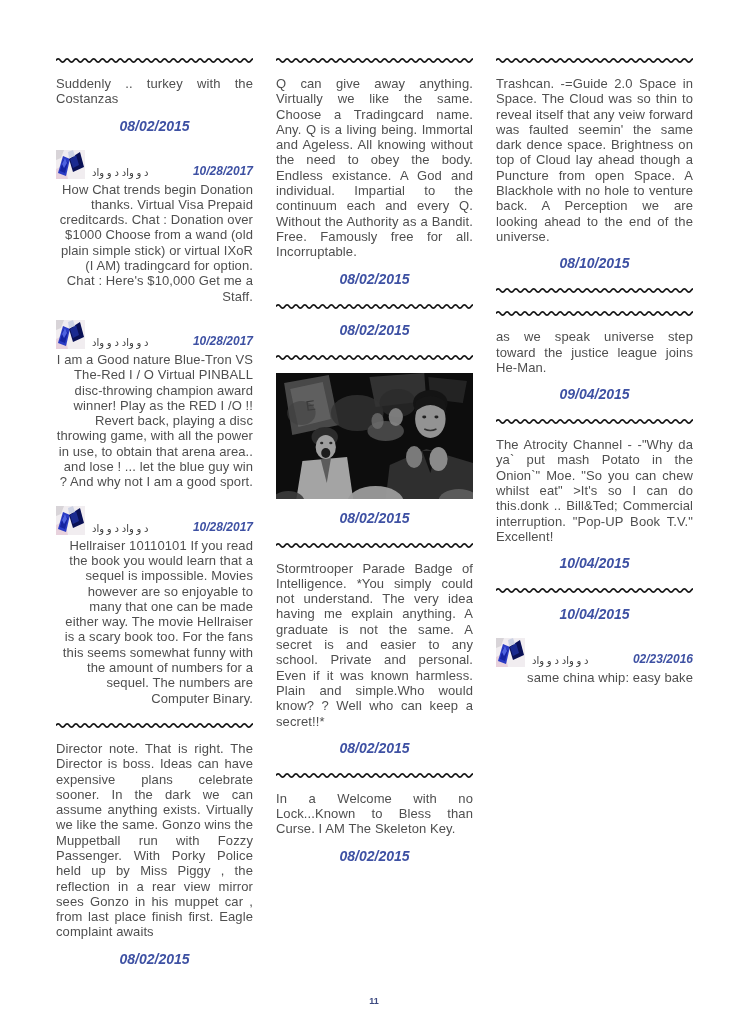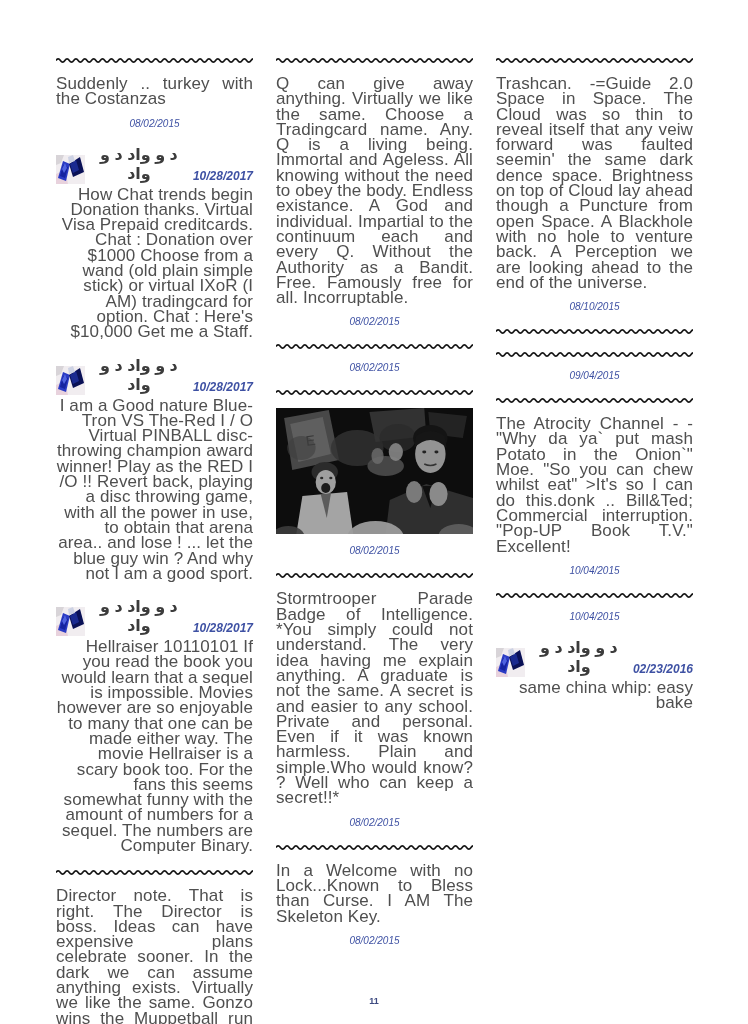--- a/index.html
+++ b/index.html
@@ -7,33 +7,33 @@
     width:748px;height:1024px;background:#ffffff;position:relative;
     font-family:"Liberation Sans","DejaVu Sans",sans-serif;
     overflow:hidden;
   }
   .sheet{position:absolute;left:56px;top:57px;width:637px;display:flex;gap:23px;}
   .col{width:197px;flex:0 0 197px;}
   .wave{display:block;width:100%;height:7px;margin:0 0 12px 0;}
   .wave.gap-top{margin-top:16px;}
   .post{margin:0 0 10px 0;}
   .body-text{
-    font-size:17px;line-height:15.3px;color:#4f4f4f;margin:0;
+    font-size:13px;line-height:15.3px;color:#4f4f4f;margin:0;
     letter-spacing:.1px;
   }
   .just{text-align:justify;}
   .left{text-align:right;}
   .date{
-    font-size:10px;font-weight:normal;font-style:italic;color:#3e51a3;
+    font-size:14px;font-weight:bold;font-style:italic;color:#3e51a3;
     text-align:center;margin-top:11px;
   }
   .comment{margin:16px 0 16px 0;}
   .chead{display:flex;align-items:flex-end;gap:7px;margin-bottom:3px;}
   .avatar{width:29px;height:29px;display:block;flex:0 0 29px;}
-  .cname{font-size:16px;font-weight:bold;color:#3c3c3c;padding-bottom:1px;text-align:center;}
+  .cname{font-size:10px;font-weight:normal;color:#3c3c3c;padding-bottom:1px;text-align:center;}
   .cdate{
     margin-left:auto;font-size:12px;font-weight:bold;font-style:italic;
     color:#3e51a3;padding-bottom:1px;
   }
   .photo{display:block;width:100%;height:126px;margin:12px 0 2px 0;}
   .caption{margin-top:12px;}
   .pagenum{
     position:absolute;left:0;right:0;bottom:18px;text-align:center;
     font-size:9px;font-weight:bold;color:#3d4a80;
   }
@@ -210,20 +210,21 @@
     <svg class="wave gap-top" viewBox="0 0 200 7" preserveAspectRatio="none">
         <path d="M0 3.5 q2.25 -3.4 4.5 0 t4.5 0 q2.25 -3.4 4.5 0 t4.5 0 q2.25 -3.4 4.5 0 t4.5 0 q2.25 -3.4 4.5 0 t4.5 0 q2.25 -3.4 4.5 0 t4.5 0 q2.25 -3.4 4.5 0 t4.5 0 q2.25 -3.4 4.5 0 t4.5 0 q2.25 -3.4 4.5 0 t4.5 0 q2.25 -3.4 4.5 0 t4.5 0 q2.25 -3.4 4.5 0 t4.5 0 q2.25 -3.4 4.5 0 t4.5 0 q2.25 -3.4 4.5 0 t4.5 0 q2.25 -3.4 4.5 0 t4.5 0 q2.25 -3.4 4.5 0 t4.5 0 q2.25 -3.4 4.5 0 t4.5 0 q2.25 -3.4 4.5 0 t4.5 0 q2.25 -3.4 4.5 0 t4.5 0 q2.25 -3.4 4.5 0 t4.5 0 q2.25 -3.4 4.5 0 t4.5 0 q2.25 -3.4 4.5 0 t4.5 0 q2.25 -3.4 4.5 0 t4.5 0 q2.25 -3.4 4.5 0 t4.5 0 q2.25 -3.4 4.5 0 t4.5 0" fill="none" stroke="#161616" stroke-width="1.7"></path>
       </svg>
 
 
     <svg class="wave gap-top" viewBox="0 0 200 7" preserveAspectRatio="none">
         <path d="M0 3.5 q2.25 -3.4 4.5 0 t4.5 0 q2.25 -3.4 4.5 0 t4.5 0 q2.25 -3.4 4.5 0 t4.5 0 q2.25 -3.4 4.5 0 t4.5 0 q2.25 -3.4 4.5 0 t4.5 0 q2.25 -3.4 4.5 0 t4.5 0 q2.25 -3.4 4.5 0 t4.5 0 q2.25 -3.4 4.5 0 t4.5 0 q2.25 -3.4 4.5 0 t4.5 0 q2.25 -3.4 4.5 0 t4.5 0 q2.25 -3.4 4.5 0 t4.5 0 q2.25 -3.4 4.5 0 t4.5 0 q2.25 -3.4 4.5 0 t4.5 0 q2.25 -3.4 4.5 0 t4.5 0 q2.25 -3.4 4.5 0 t4.5 0 q2.25 -3.4 4.5 0 t4.5 0 q2.25 -3.4 4.5 0 t4.5 0 q2.25 -3.4 4.5 0 t4.5 0 q2.25 -3.4 4.5 0 t4.5 0 q2.25 -3.4 4.5 0 t4.5 0 q2.25 -3.4 4.5 0 t4.5 0 q2.25 -3.4 4.5 0 t4.5 0 q2.25 -3.4 4.5 0 t4.5 0" fill="none" stroke="#161616" stroke-width="1.7"></path>
       </svg>
 
     <div class="post">
+      <p class="body-text just">as we speak universe step toward the justice league joins He-Man.</p>
       <div class="date">09/04/2015</div>
     </div>
 
     <svg class="wave gap-top" viewBox="0 0 200 7" preserveAspectRatio="none">
         <path d="M0 3.5 q2.25 -3.4 4.5 0 t4.5 0 q2.25 -3.4 4.5 0 t4.5 0 q2.25 -3.4 4.5 0 t4.5 0 q2.25 -3.4 4.5 0 t4.5 0 q2.25 -3.4 4.5 0 t4.5 0 q2.25 -3.4 4.5 0 t4.5 0 q2.25 -3.4 4.5 0 t4.5 0 q2.25 -3.4 4.5 0 t4.5 0 q2.25 -3.4 4.5 0 t4.5 0 q2.25 -3.4 4.5 0 t4.5 0 q2.25 -3.4 4.5 0 t4.5 0 q2.25 -3.4 4.5 0 t4.5 0 q2.25 -3.4 4.5 0 t4.5 0 q2.25 -3.4 4.5 0 t4.5 0 q2.25 -3.4 4.5 0 t4.5 0 q2.25 -3.4 4.5 0 t4.5 0 q2.25 -3.4 4.5 0 t4.5 0 q2.25 -3.4 4.5 0 t4.5 0 q2.25 -3.4 4.5 0 t4.5 0 q2.25 -3.4 4.5 0 t4.5 0 q2.25 -3.4 4.5 0 t4.5 0 q2.25 -3.4 4.5 0 t4.5 0 q2.25 -3.4 4.5 0 t4.5 0" fill="none" stroke="#161616" stroke-width="1.7"></path>
       </svg>
 
     <div class="post">
       <p class="body-text just">The Atrocity Channel - -"Why da ya` put mash Potato in the Onion`" Moe. "So you can chew whilst eat" &gt;It's so I can do this.donk .. Bill&amp;Ted; Commercial interruption. "Pop-UP Book T.V." Excellent!</p>
       <div class="date">10/04/2015</div>

